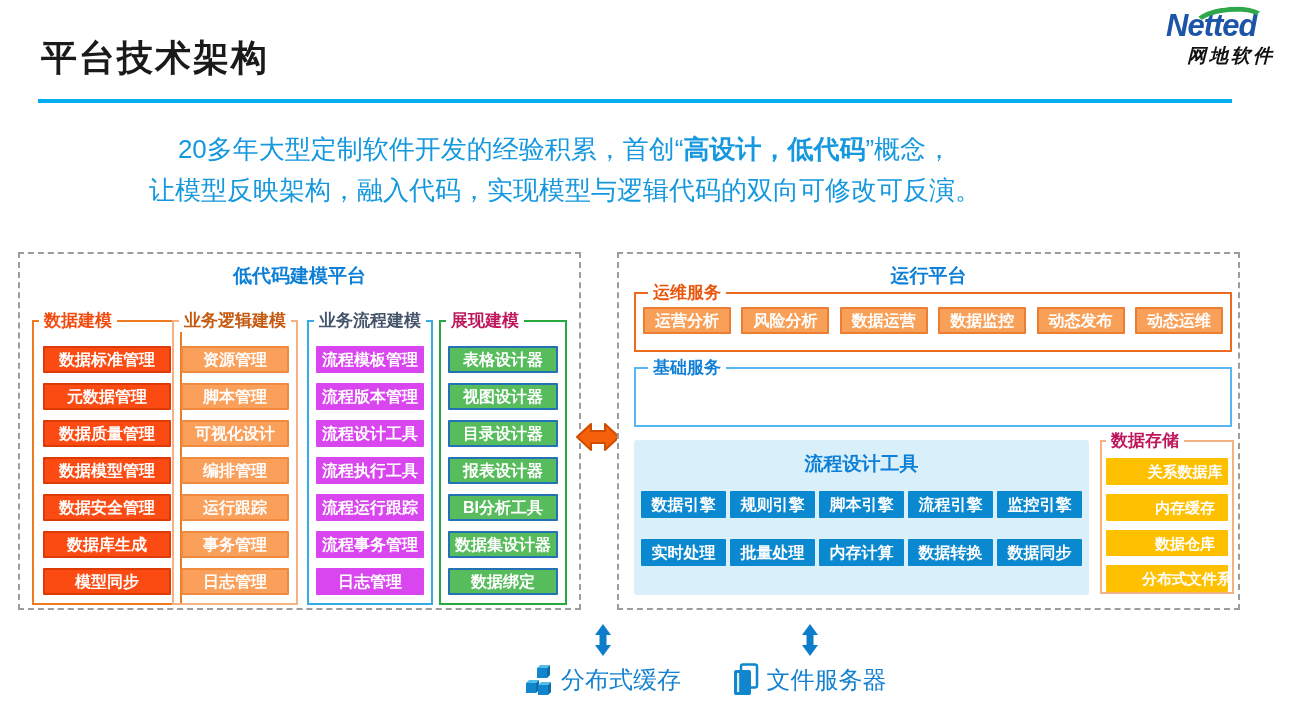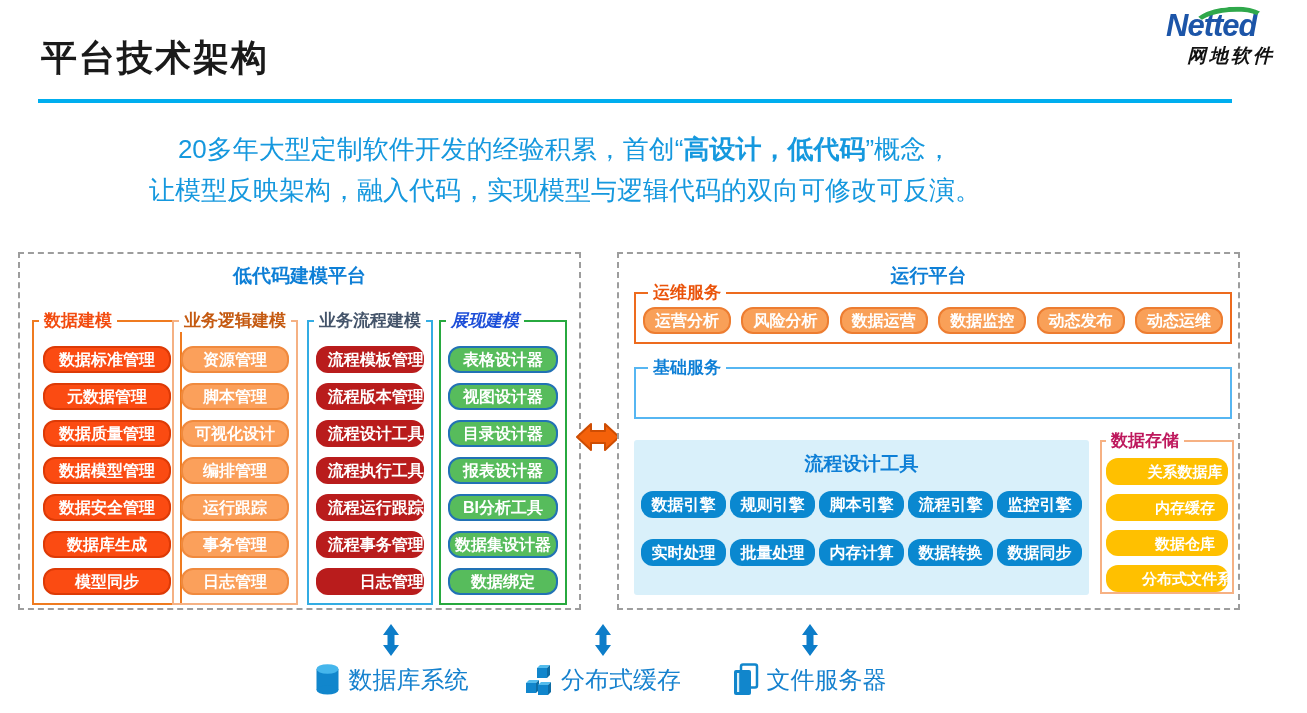--- a/index.html
+++ b/index.html
@@ -29,35 +29,35 @@
   .col-label, .hgroup-label, .storage-label { position:absolute; top:-13px; background:#fff; padding:0 5px;
     font-size:17px; font-weight:bold; white-space:nowrap; }
   .col-label { left:5px; }
   .col1 { left:12px;  width:150px; border-color:#EF7B20; }
   .col1 .col-label { color:#F24B0F; }
   .col2 { left:152px; width:126px; border-color:#F5B183; }
   .col2 .col-label { color:#C55A11; }
   .col3 { left:287px; width:126px; border-color:#33ACE3; }
   .col3 .col-label { color:#44546A;text-align:center; }
   .col4 { left:419px; width:128px; border-color:#27A93F; }
-  .col4 .col-label { color:#1d4ed8;font-style:italic; }
+  .col4 .col-label { color:#be185d; }
   
   .btn { box-sizing:border-box; color:#fff; font-size:16px; font-weight:bold; text-align:center;
-    height:27px; line-height:23px; border-radius:12px; white-space:nowrap; overflow:hidden; }
+    height:27px; line-height:23px; border-radius:1px; white-space:nowrap; overflow:hidden; }
   .col .btn { width:88%; }
   .btn.r  { background:#FB4B12; border:2px solid #DD3A06; }
   .btn.lo { background:#FBA05B; border:2px solid #F08A3E; }
-  .btn.b  { background:#b91c1c; border:none; line-height:27px;text-align:right; }
+  .btn.b  { background:#d946ef; border:none; line-height:27px; }
   .btn.g  { background:#57BC5C; border:2px solid #2272B5; }
   .btn.o  { background:#F9A058; border:2px solid #ED7D31; }
   .btn.bb { background:#09A2E9; border:none; line-height:27px; }
   .btn.vm { background:#0A88D0; border:none; line-height:27px; }
   .btn.y  { background:#FFC000; border:none; line-height:27px; font-size:15px; }
   
-  .hgroup { position:absolute; left:15px; width:598px; height:52px; border:2px solid; box-sizing:border-box; }
+  .hgroup { position:absolute; left:15px; width:598px; height:60px; border:2px solid; box-sizing:border-box; }
   .hgroup-label { left:12px; }
   .ops  { top:38px;  border-color:#ED6B1E; }
   .ops .hgroup-label  { color:#EA530A; }
   .base { top:113px; border-color:#56B6F2; }
   .base .hgroup-label { color:#0E7FD6; }
   .hrow { position:absolute; left:7px; right:7px; top:13px; display:flex; justify-content:space-between; }
   .hrow .btn { width:88px; }
   
   .vmbox { position:absolute; left:15px; top:186px; width:455px; height:155px; background:#D9F0FA; border-radius:3px; }
   .vm-title { text-align:center; padding-top:11px; font-size:19px; font-weight:bold; color:#0E7FD6; }
@@ -190,33 +190,20 @@
 
     <div class="storage">
       <div class="storage-label">数据存储</div>
       <div class="btn y">关系数据库</div>
       <div class="btn y">内存缓存</div>
       <div class="btn y">数据仓库</div>
       <div class="btn y">分布式文件系统</div>
     </div>
   </div>
 
-  <div class="bottom-item b1">
-    <svg width="18" height="32" viewBox="0 0 18 32">
-      <polygon points="9,0 17,11 12.5,11 12.5,21 17,21 9,32 1,21 5.5,21 5.5,11 1,11" fill="#0D7DC9"></polygon>
-    </svg>
-    <div class="bottom-row">
-      <svg width="27" height="34" viewBox="0 0 27 34">
-        <rect x="2.5" y="6" width="22" height="21" fill="#1186CC"></rect>
-        <ellipse cx="13.5" cy="27" rx="11" ry="4.5" fill="#1186CC"></ellipse>
-        <ellipse cx="13.5" cy="6" rx="11" ry="4.8" fill="#45B6EC"></ellipse>
-      </svg>
-      <div class="bottom-label">数据库系统</div>
-    </div>
-  </div>
 
   <div class="bottom-item b2">
     <svg width="18" height="32" viewBox="0 0 18 32">
       <polygon points="9,0 17,11 12.5,11 12.5,21 17,21 9,32 1,21 5.5,21 5.5,11 1,11" fill="#0D7DC9"></polygon>
     </svg>
     <div class="bottom-row">
       <svg width="28" height="34" viewBox="0 0 28 34">
         <g transform="translate(12,2)">
           <rect x="0" y="3" width="10" height="10" fill="#1186CC"></rect>
           <polygon points="0,3 3,0 13,0 10,3" fill="#54BCEC"></polygon>

